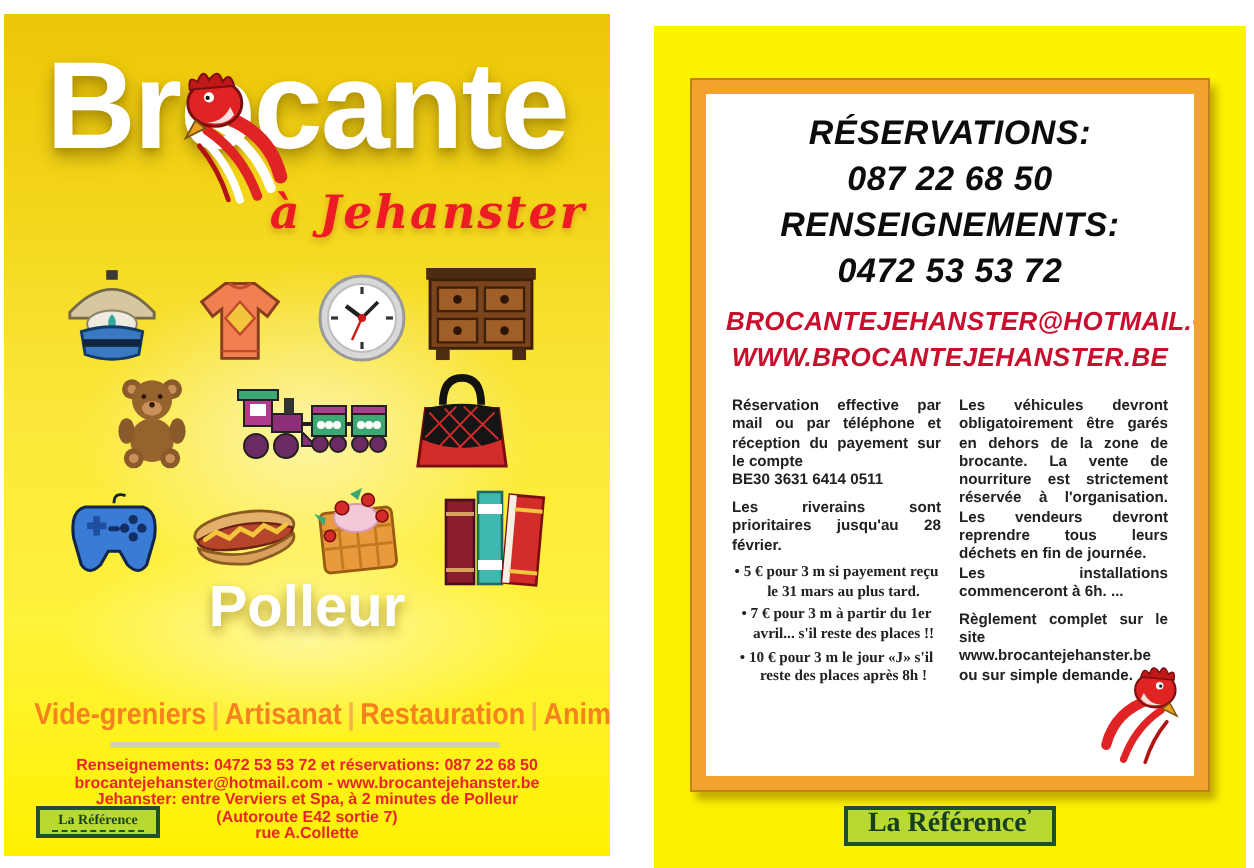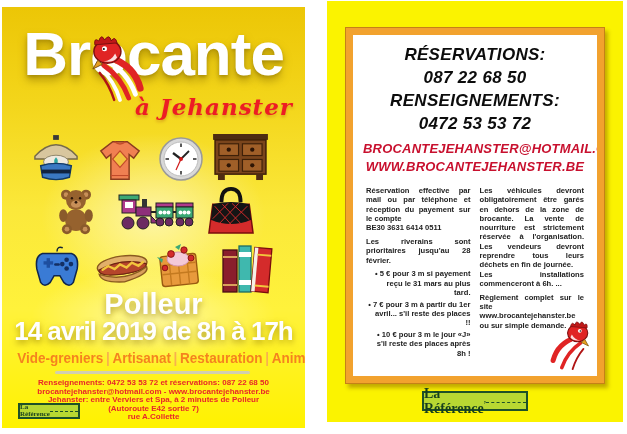--- a/index.html
+++ b/index.html
@@ -23,45 +23,45 @@
   .date-line{position:absolute;left:0;top:311px;width:100%;text-align:center;font-size:26px;
     font-weight:700;letter-spacing:-1px;color:#fff;text-shadow:0 3px 6px rgba(120,95,0,.55);line-height:1.05;}
   .cats{position:absolute;left:0;top:343px;width:100%;text-align:center;font-size:15px;
     font-weight:700;color:#f5821f;white-space:nowrap;transform:scaleX(.9);transform-origin:50% 50%;line-height:1;}
   .cats .sep{color:#f8b14e;padding:0 3px;}
   .brush-divider{position:absolute;left:53px;top:364px;width:195px;height:3px;background:#c9c9c9;
     border-radius:2px;opacity:.85;}
   .contact{position:absolute;left:0;top:372px;width:100%;text-align:center;color:#e8262a;
     font-size:8px;font-weight:700;line-height:8.5px;}
   .logo-box{box-sizing:border-box;background:#b8d832;border:2px solid #1e5128;
-    display:flex;flex-direction:row;align-items:center;justify-content:center;}
+    display:flex;flex-direction:column;align-items:center;justify-content:center;}
   .logo-small{position:absolute;left:16px;top:396px;width:62px;height:16px;}
   .logo-small .logo-text{font-family:"Liberation Serif",serif;font-weight:700;font-size:7px;
     color:#173f1d;line-height:1;}
   .logo-small .logo-tag{width:46px;border-bottom:1px dashed #1e5128;margin-top:1px;}
 
   
   .icon{position:absolute;}
 
   
-  #right-page{position:absolute;left:327px;top:1px;width:296px;height:421px;background:#fbf300;overflow:hidden;}
+  #right-page{position:absolute;left:327px;top:13px;width:296px;height:421px;background:#fbf300;overflow:hidden;}
   .orange-box{position:absolute;left:18px;top:26px;width:260px;height:357px;box-sizing:border-box;
     background:#f2a22e;border:1px solid #c58117;padding:7px;box-shadow:3px 4px 4px rgba(110,65,0,.4);}
   .white-inner{position:relative;width:100%;height:100%;background:#ffffff;box-sizing:border-box;
     padding:8px 10px 6px 10px;overflow:hidden;}
   .comic-line{font-weight:800;font-style:italic;font-size:17px;line-height:23px;color:#0c0c0c;
     text-align:center;letter-spacing:.3px;}
   .link-line{font-weight:800;font-style:italic;font-size:13px;line-height:18px;color:#c8102e;
     text-align:center;letter-spacing:.2px;}
   .links-block{margin-top:5px;}
   .rules-heading{margin-top:12px;text-align:center;font-size:11.5px;font-weight:700;color:#111;}
   .cols{display:flex;gap:9px;margin-top:10px;padding:0 3px;}
   .col{flex:1;font-size:7.6px;line-height:9.3px;font-weight:700;color:#222;text-align:justify;}
   .col p{margin:0 0 4.5px 0;white-space:pre-line;}
-  .col p.bullet{padding-left:7px;text-indent:-7px;margin-bottom:2.5px;text-align:right;}
+  .col p.bullet{padding-left:7px;text-indent:-7px;margin-bottom:2.5px;text-align:center;font-family:Liberation Serif, serif;}
   .rooster-corner{position:absolute;right:6px;bottom:4px;width:44px;height:52px;}
   .logo-big{position:absolute;left:50%;transform:translateX(-50%);top:390px;width:106px;height:20px;}
   .logo-big .logo-text{font-family:"Liberation Serif",serif;font-weight:700;font-size:14px;
     color:#173f1d;line-height:1;}
   .logo-big .logo-text sup{font-size:8px;}
   .logo-big .logo-tag{width:84px;border-bottom:1.5px dashed #1e5128;margin-top:2px;}
 </style>
 </head>
 <body>
 
@@ -243,21 +243,20 @@
       <rect x="20" y="40" width="12" height="5" fill="#ffffff"></rect>
       <g transform="rotate(5 42 30)">
         <rect x="34" y="8" width="17" height="44" fill="#d42b2b" stroke="#7a0d0d" stroke-width="1.3"></rect>
         <rect x="34" y="8" width="3.5" height="44" fill="#f5f0e6"></rect>
         <line x1="37" y1="15" x2="51" y2="15" stroke="#f2c53d" stroke-width="2"></line>
         <line x1="37" y1="46" x2="51" y2="46" stroke="#f2c53d" stroke-width="2"></line>
       </g>
     </svg>
 
     <div class="day-line">Polleur</div>
-    <div class="date-line">14 avril 2019 de 8h à 17h</div>
 
     <div class="cats">
       <span>Vide-greniers</span><span class="sep">|</span><span>Artisanat</span><span class="sep">|</span><span>Restauration</span><span class="sep">|</span><span>Animations</span>
     </div>
 
     <div class="brush-divider"></div>
 
     <div class="contact">
       <div>Renseignements: 0472 53 53 72 et réservations: 087 22 68 50</div>
       <div>brocantejehanster@hotmail.com - www.brocantejehanster.be</div>

